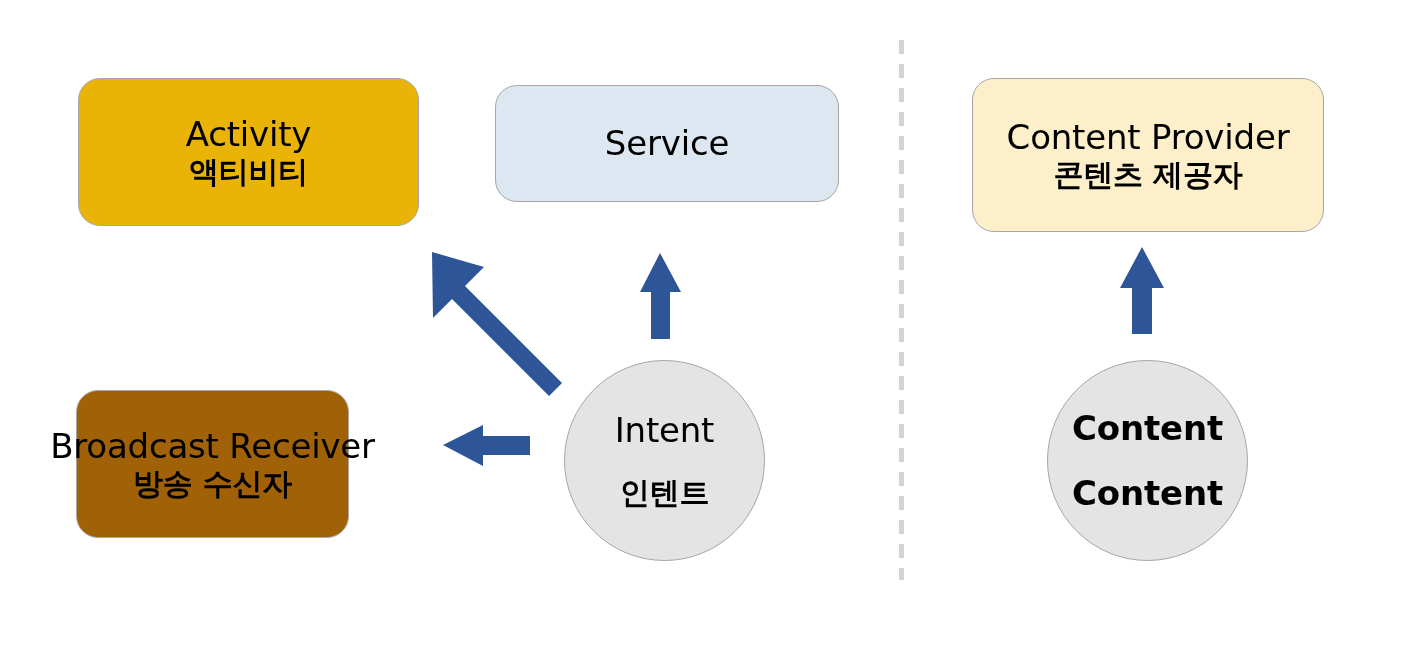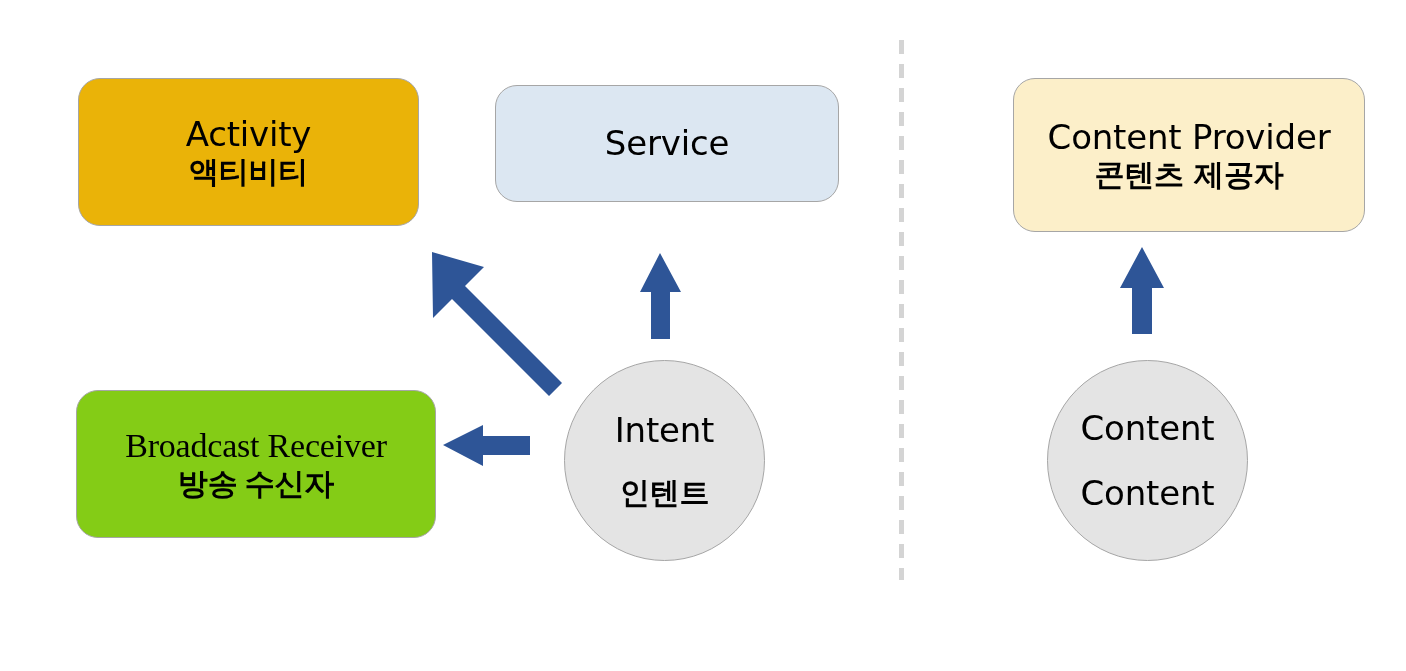--- a/index.html
+++ b/index.html
@@ -56,44 +56,42 @@
     white-space: nowrap;
   }
   .label-ko {
     font-size: 30px;
     font-weight: 700;
     letter-spacing: -0.2px;
     white-space: nowrap;
   }
   .label-en-2 {
     font-size: 34px;
-    font-weight: 400;
+    font-weight: 700;
     letter-spacing: -0.2px;
     white-space: nowrap;
   }
 
   
   #node-activity {
     left: 78px;  top: 78px;  width: 341px; height: 148px;
     background: #eab308;
   }
   #node-service {
     left: 495px; top: 78px;  width: 344px; height: 117px;
     background: #dce7f2;
     margin-top: 7px;
   }
   #node-broadcast-receiver {
-    left: 76px;  top: 390px; width: 360px; height: 148px;
-    background: #84cc16;
-    font-family: Liberation Serif, serif;
+    left: 76px;  top: 390px; width: 273px; height: 148px;
+    background: #a16207;
   }
   #node-content-provider {
     left: 972px; top: 78px;  width: 352px; height: 154px;
     background: #fcefc9;
-    margin-left: 41px;
   }
   #node-intent {
     left: 564px; top: 360px; width: 201px; height: 201px;
   }
   #node-content-resolver {
     left: 1047px; top: 360px; width: 201px; height: 201px;
   }
 
   
   #divider {

